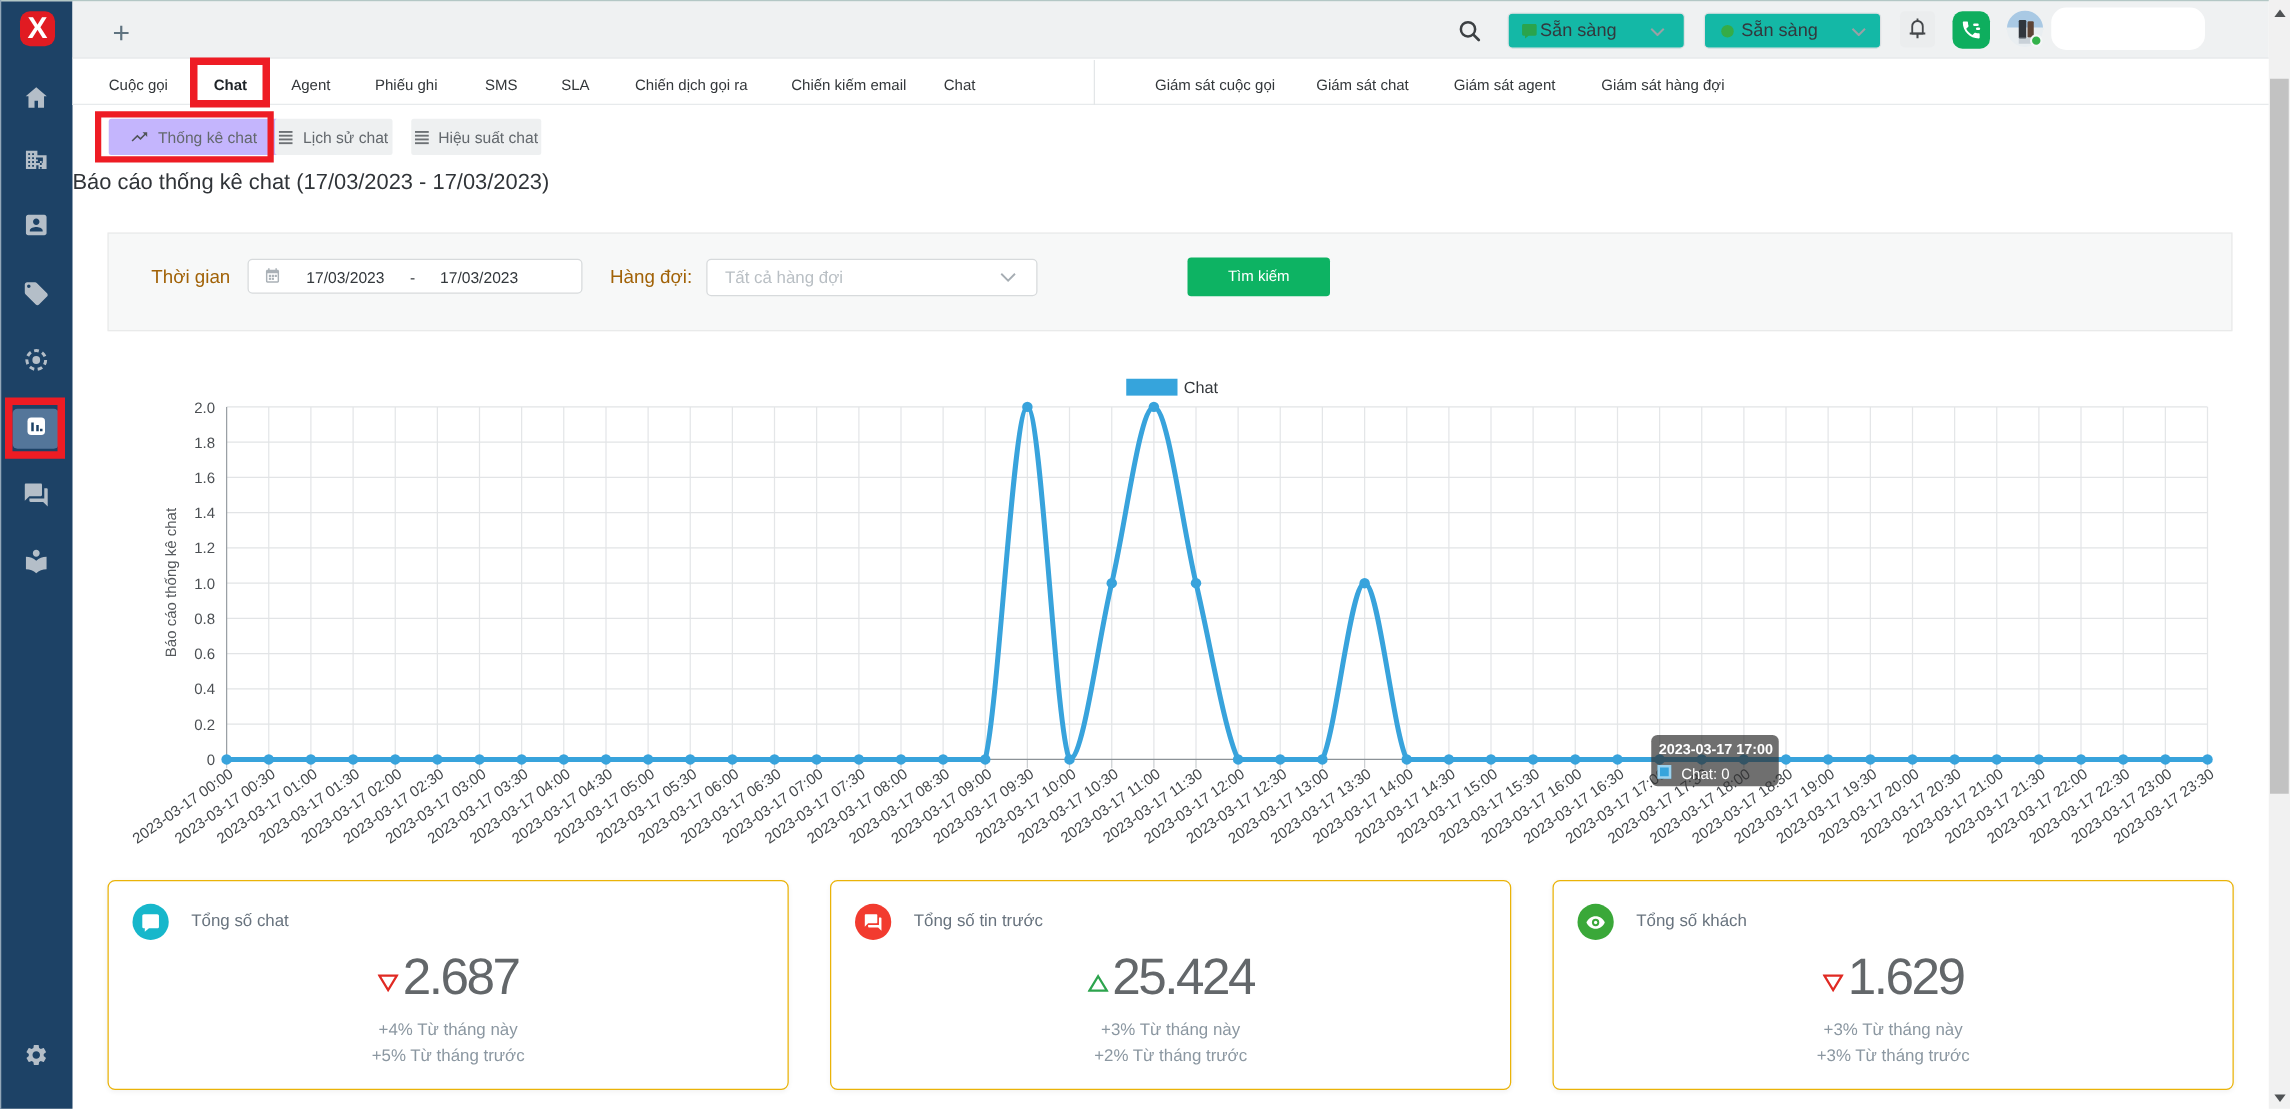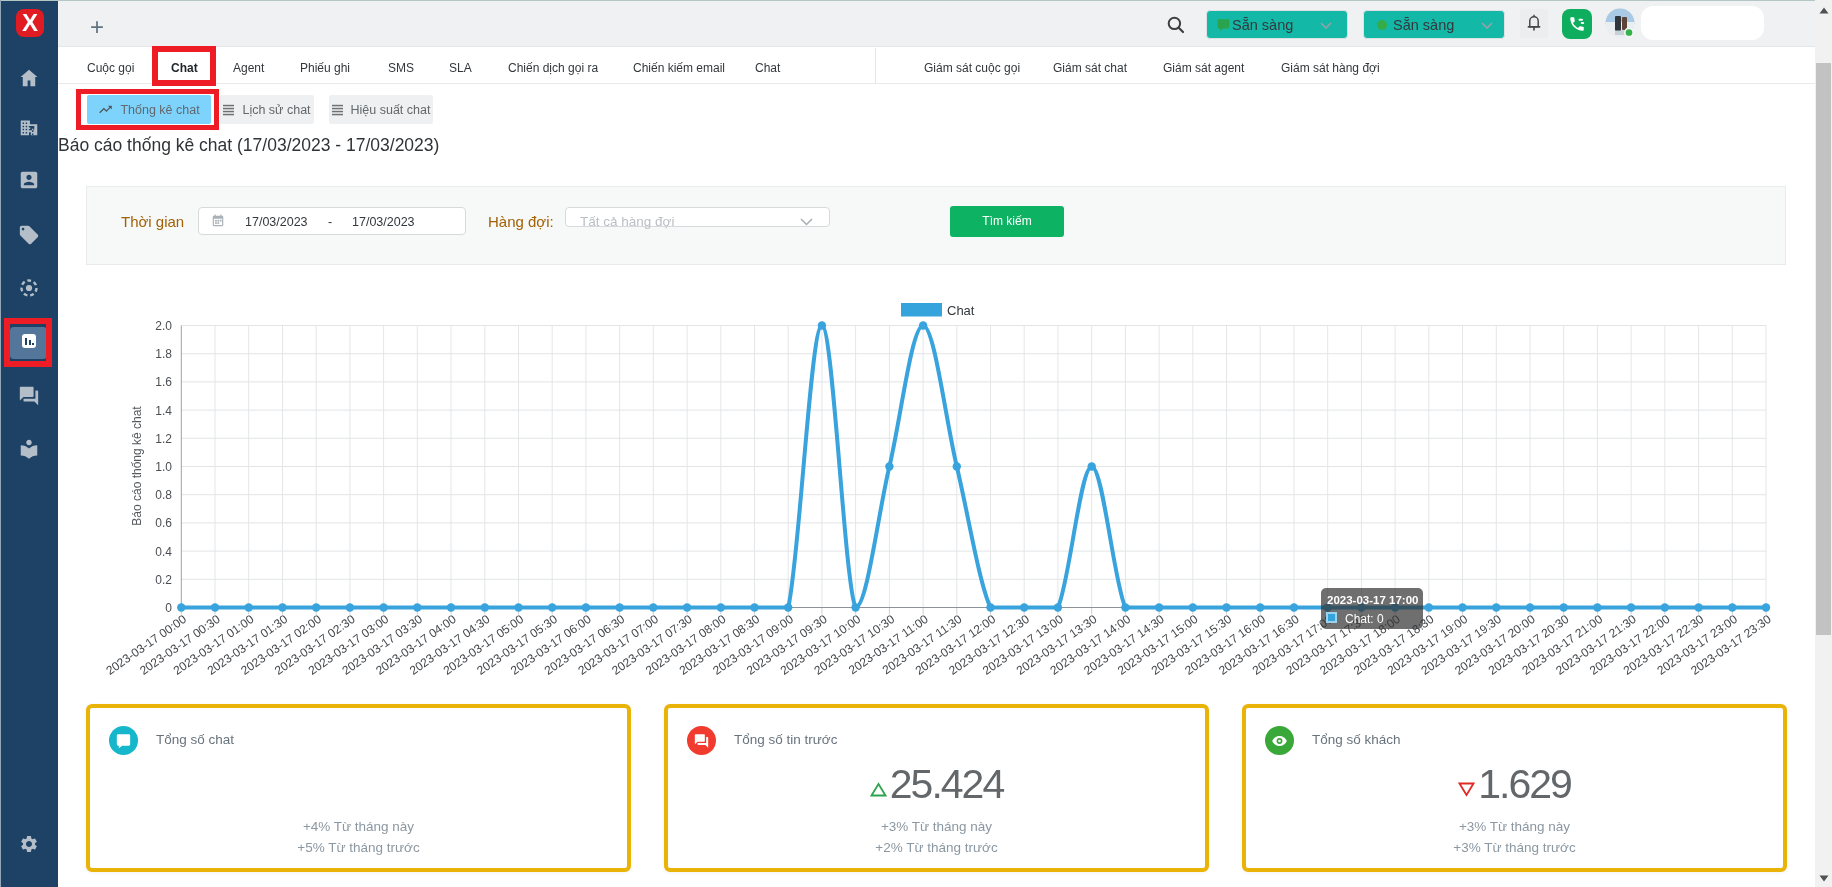--- a/index.html
+++ b/index.html
@@ -16,25 +16,25 @@
 .droptext{position:absolute;top:6px;font-size:14.5px;color:#33383d}
 #pill{left:1641px;top:6px;width:123px;height:34px;background:#fff;border-radius:12px;z-index:6}
 #tabbar{left:58px;top:47px;width:1757px;height:37px;background:#fff;border-bottom:1px solid #e7eaec;z-index:5}
 .tab{position:absolute;top:61px;font-size:12px;color:#33373a;z-index:6;white-space:nowrap}
 #tabsep{left:875px;top:48px;width:1px;height:36px;background:#e3e6e8;z-index:6}
 .sbtn{position:absolute;top:95px;height:29px;border-radius:2px;z-index:6;display:flex;align-items:center;justify-content:center;font-size:12.5px;color:#63686d;white-space:nowrap}
 #title{left:58px;top:135px;width:1757px;font-size:17.5px;color:#303438;z-index:6}
 #fpanel{left:86px;top:186px;width:1700px;height:79px;background:#f7f8f8;border:1px solid #e9eaea;z-index:4}
 .flab{position:absolute;top:213px;font-size:15px;color:#a16207;z-index:6}
 #datebox{left:198px;top:207px;width:268px;height:28px;background:#fff;border:1px solid #d7dadc;border-radius:4px;z-index:6}
-#selbox{left:565px;top:207px;width:265px;height:20px;background:#fff;border:1px solid #d7dadc;border-radius:4px;z-index:6}
+#selbox{left:565px;top:207px;width:265px;height:30px;background:#fff;border:1px solid #d7dadc;border-radius:4px;z-index:6}
 #btn{left:950px;top:206px;width:114px;height:31px;background:#0db363;border-radius:3px;color:#fff;font-size:12px;text-align:center;line-height:31px;z-index:6}
 #chartsvg{left:0;top:0;z-index:3}
 #tooltip{left:1321px;top:588px;width:102px;height:41px;background:rgba(50,50,50,.70);border-radius:5px;z-index:8}
-.card{position:absolute;top:704px;width:545px;height:168px;background:#fff;border:4px solid #eab308;border-radius:6px;box-shadow:0 1px 4px rgba(0,0,0,.05);z-index:4}
+.card{position:absolute;top:704px;width:545px;height:168px;background:#fff;border:1px solid #eab308;border-radius:6px;box-shadow:0 1px 4px rgba(0,0,0,.05);z-index:4}
 .cicon{position:absolute;left:19px;top:18px;width:29px;height:29px;border-radius:50%}
 .ctitle{position:absolute;left:66px;top:24px;font-size:13.5px;color:#68737e}
 .cnum{position:absolute;left:0;top:53px;width:100%;text-align:center;font-size:41px;color:#63676a;letter-spacing:-2px}
 .csub{position:absolute;left:0;width:100%;text-align:center;font-size:13.5px;color:#8b97a1}
 .redbox{position:absolute;border:6px solid #ee1c24;z-index:40}
 #scroll{left:1815px;top:0;width:17px;height:887px;background:#f1f1f1;z-index:50}
 #thumb{left:1816px;top:63px;width:15px;height:572px;background:#c2c2c2;z-index:51}
 .cnum svg{display:inline-block;vertical-align:baseline;margin-bottom:1px}
 </style></head>
 <body>
@@ -133,21 +133,21 @@
 <span class="tab" style="left:388px">SMS</span>
 <span class="tab" style="left:449px">SLA</span>
 <span class="tab" style="left:508px">Chiến dịch gọi ra</span>
 <span class="tab" style="left:633px">Chiến kiếm email</span>
 <span class="tab" style="left:755px">Chat</span>
 <div class="abs" id="tabsep"></div>
 <span class="tab" style="left:924px">Giám sát cuộc gọi</span>
 <span class="tab" style="left:1053px">Giám sát chat</span>
 <span class="tab" style="left:1163px">Giám sát agent</span>
 <span class="tab" style="left:1281px">Giám sát hàng đợi</span>
-<div class="sbtn" style="left:87px;width:124px;background:#7dd3fc">
+<div class="sbtn" style="left:87px;width:136px;background:#c4b5fd">
   <svg width="15" height="15" viewBox="0 0 24 24" style="margin-right:7px">
       <path fill="#505458" d="M16 6l2.29 2.29-4.88 4.88-4-4L2 16.59 3.41 18l6-6 4 4 6.3-6.29L22 12V6z"></path>
     </svg>Thống kê chat</div>
 <div class="sbtn" style="left:220px;width:94px;background:#eef0f1">
   <svg width="12" height="12" viewBox="0 0 12 12" style="margin-right:7px">
       <g fill="#6d7175">
         <rect y="0.8" width="11" height="1.5"></rect>
         <rect y="3.8" width="11" height="1.5"></rect>
         <rect y="6.8" width="11" height="1.5"></rect>
         <rect y="9.8" width="11" height="1.5"></rect>
@@ -422,20 +422,23 @@
   <div style="position:absolute;left:6px;top:6px;font-size:11.5px;font-weight:bold;color:#fff;white-space:nowrap">2023-03-17 17:00</div>
   <div style="position:absolute;left:5px;top:24px;width:11px;height:11px;background:#36a4dc;border:2px solid rgba(255,255,255,.5)"></div>
   <div style="position:absolute;left:24px;top:24px;font-size:12px;color:#fff;white-space:nowrap">Chat: 0</div>
 </div>
 <div class="card" style="left:86px">
   <div class="cicon" style="background:#17b7cb"></div>
   <svg style="position:absolute;left:25px;top:25px" width="17" height="16" viewBox="0 0 24 24">
       <path fill="#fff" d="M20 2H4c-1.1 0-2 .9-2 2v13c0 1.1.9 2 2 2h1v4l5-4h10c1.1 0 2-.9 2-2V4c0-1.1-.9-2-2-2z"></path>
     </svg>
   <div class="ctitle">Tổng số chat</div>
+  <div class="cnum"><svg width="17" height="15" viewBox="0 0 17 15" style="margin-right:3px">
+        <path d="M1.5 1.5h14L8.5 13z" fill="none" stroke="#e02a23" stroke-width="1.8"></path>
+      </svg>2.687</div>
   <div class="csub" style="top:111px">+4% Từ tháng này</div>
   <div class="csub" style="top:132px">+5% Từ tháng trước</div>
 </div>
 <div class="card" style="left:664px">
   <div class="cicon" style="background:#f23b2f"></div>
   <svg style="position:absolute;left:25px;top:25px" width="17" height="16" viewBox="0 0 24 24">
       <path fill="#fff" d="M21 6h-2v9H6v2c0 .55.45 1 1 1h11l4 4V7c0-.55-.45-1-1-1zM17 12V3c0-.55-.45-1-1-1H3c-.55 0-1 .45-1 1v14l4-4h10c.55 0 1-.45 1-1z"></path>
     </svg>
   <div class="ctitle">Tổng số tin trước</div>
   <div class="cnum"><svg width="17" height="15" viewBox="0 0 17 15" style="margin-right:3px">

